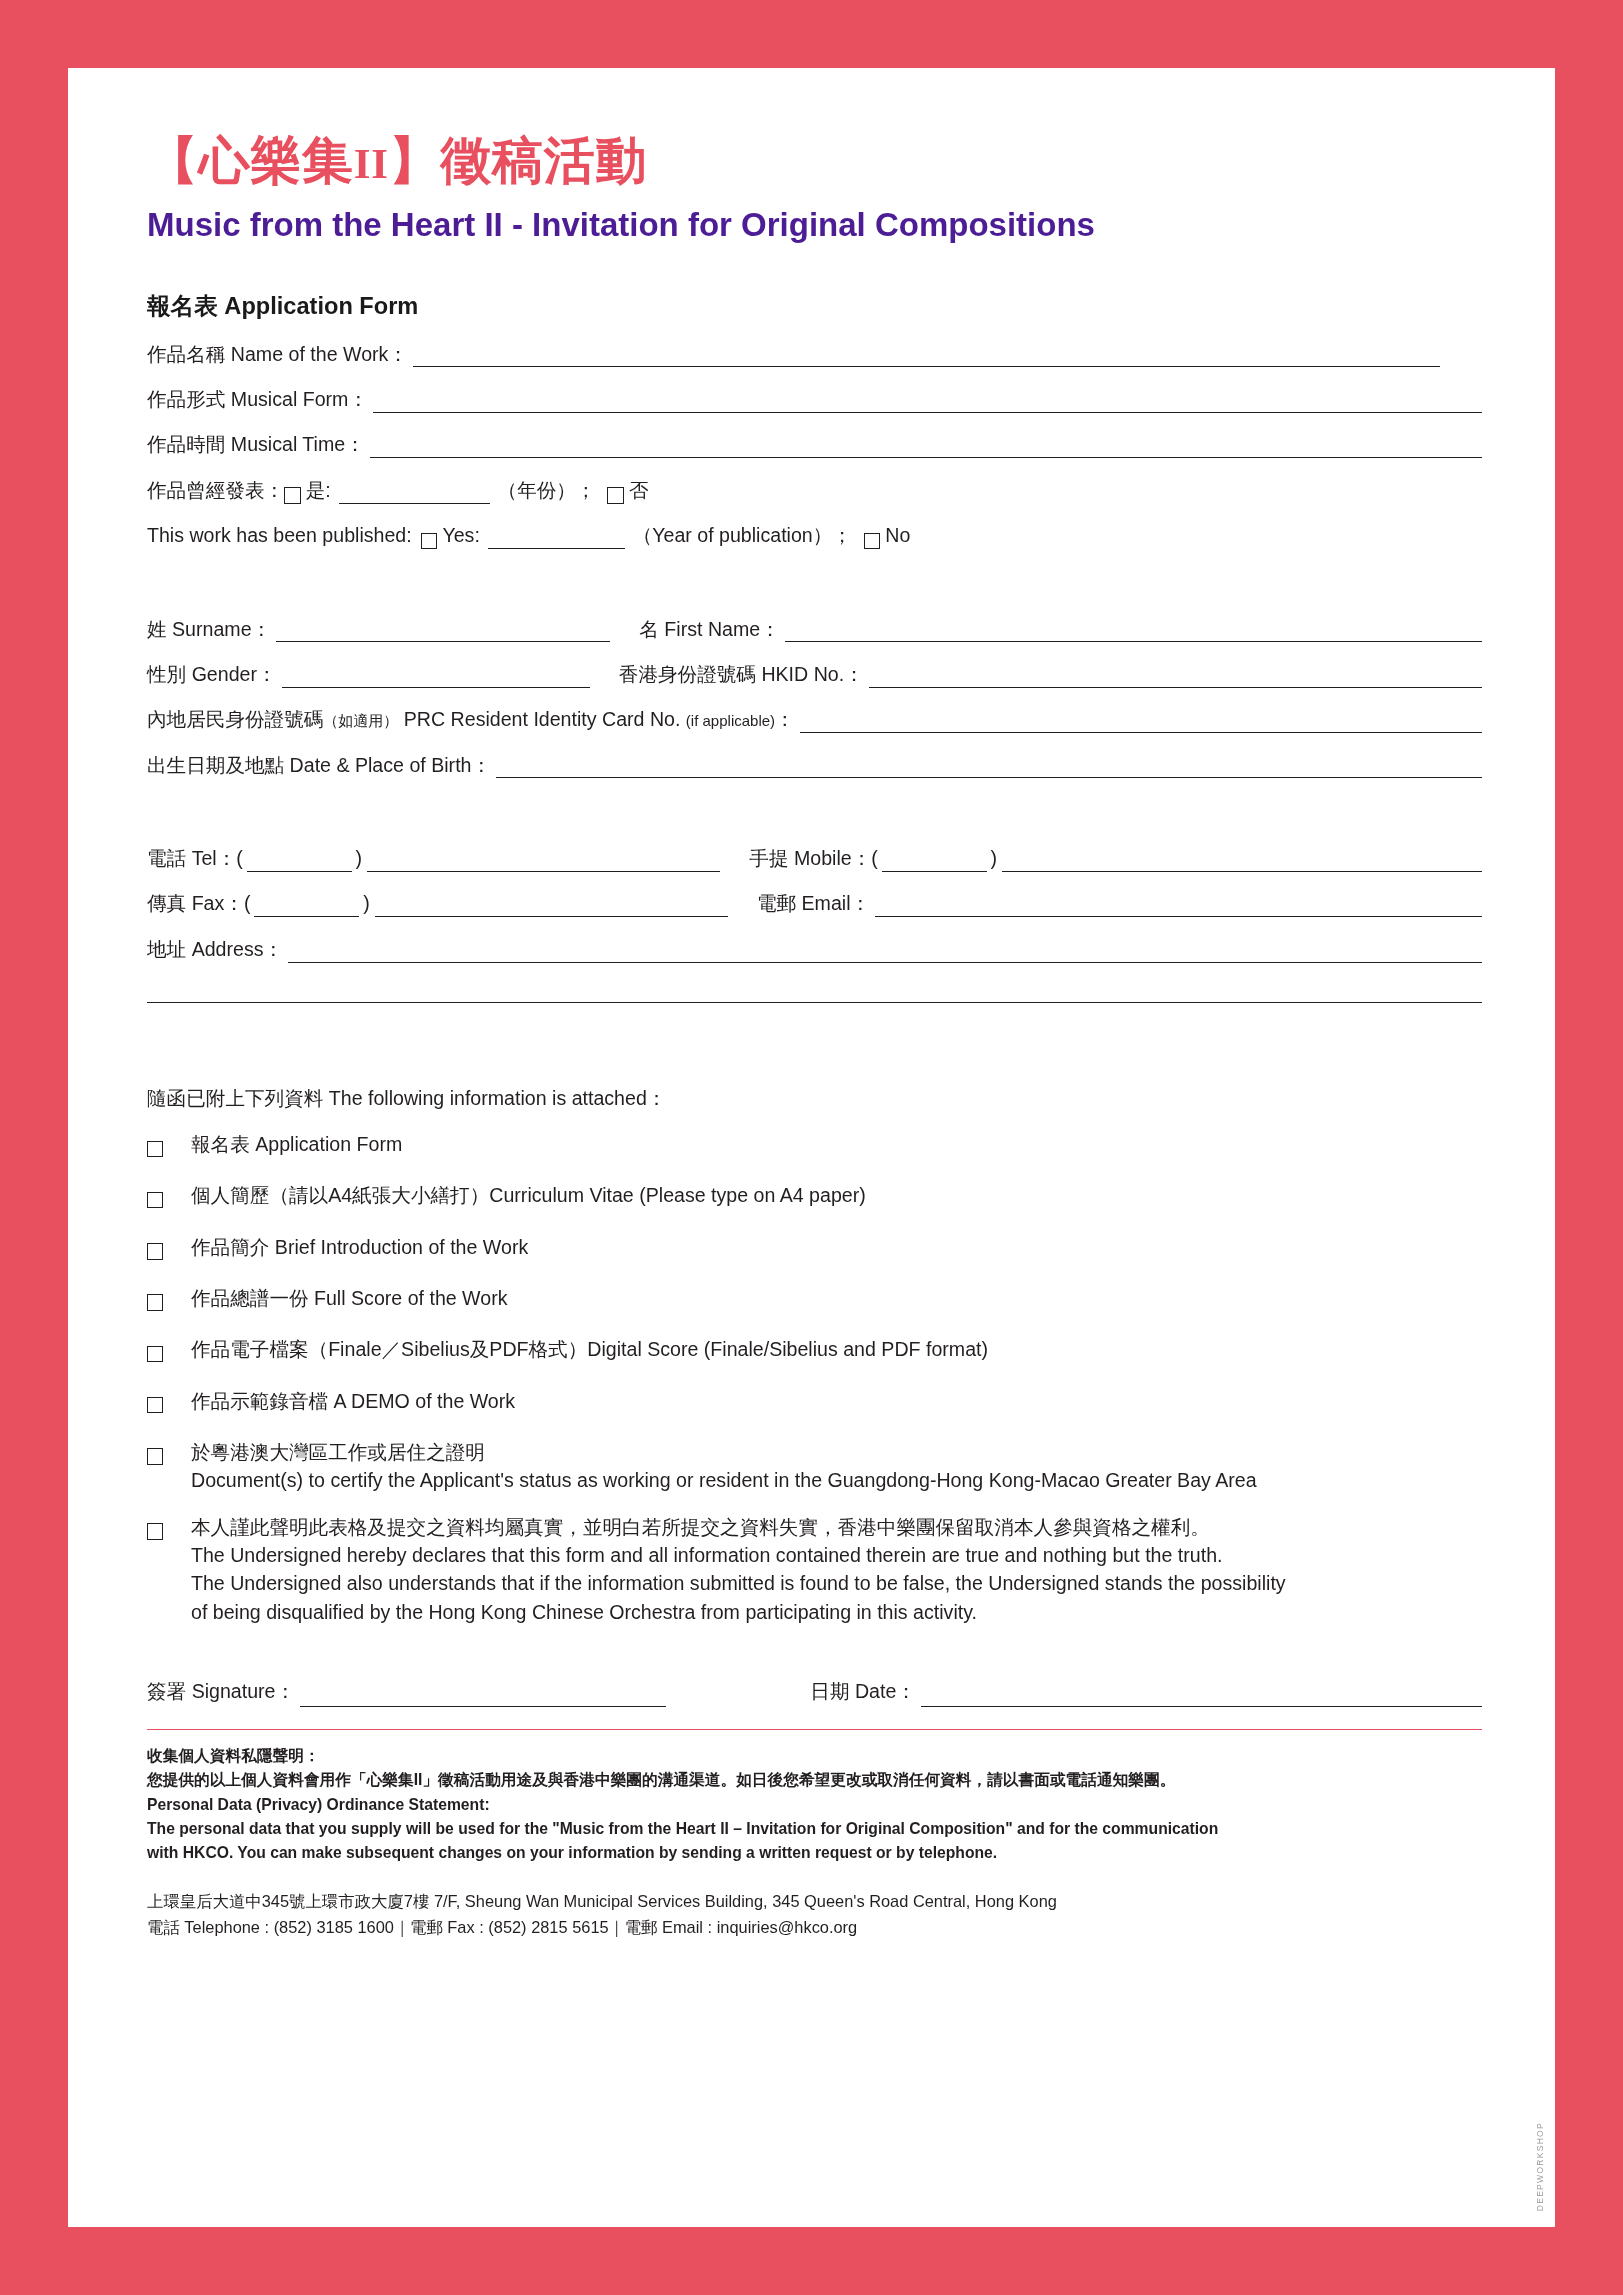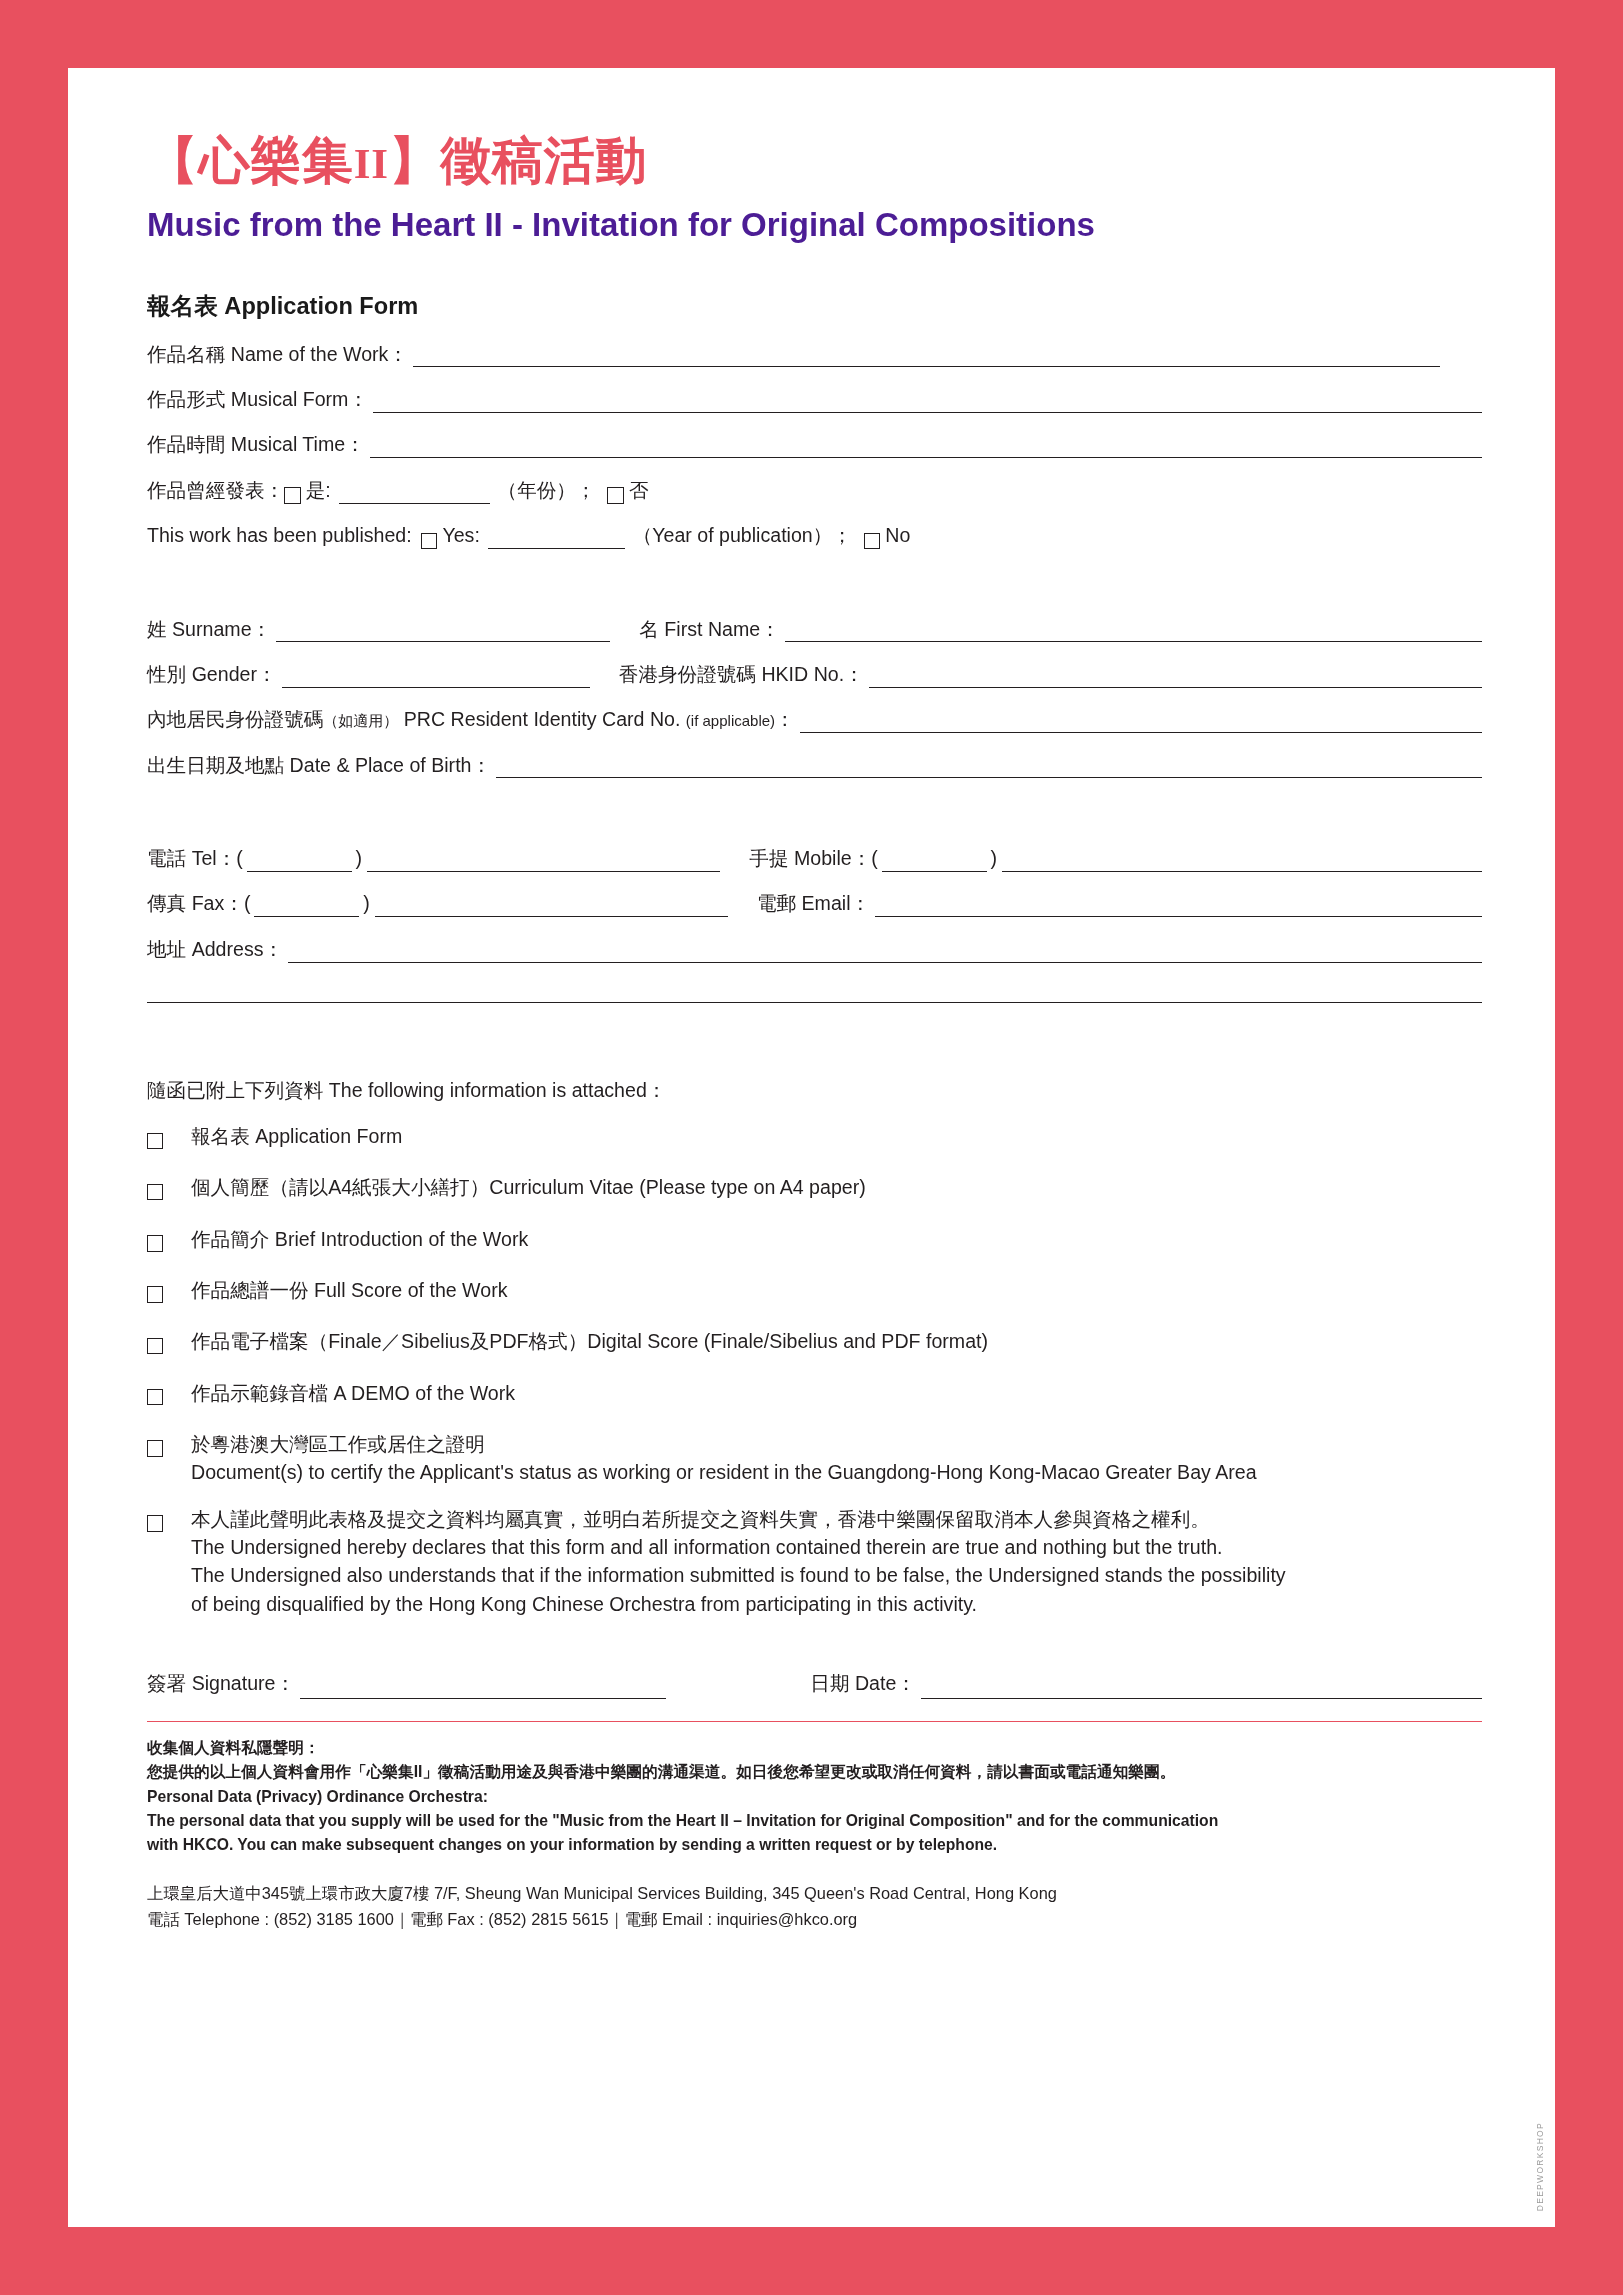--- a/index.html
+++ b/index.html
@@ -96,21 +96,21 @@
     height: 17px;
     vertical-align: -2.6px;
   }
 
   .spacer-lg { height: 48px; }
 
   
   .attach-head {
     font-size: 19.6px;
     color: #231f20;
-    margin-top: 4px;
+    margin-top: 12px;
   }
   .attach-item {
     display: flex;
     align-items: flex-start;
     font-size: 19.6px;
     color: #231f20;
     margin-top: 18.3px;
     line-height: 1.45;
   }
   .attach-item .cbwrap {
@@ -325,21 +325,21 @@
       <span style="width:144px;flex:0 0 auto;"></span>
       <span class="lbl">日期 Date：</span>
       <span class="line"></span>
     </div>
 
     <hr class="hr">
 
     <div class="privacy">
       <div>收集個人資料私隱聲明：</div>
       <div>您提供的以上個人資料會用作「心樂集II」徵稿活動用途及與香港中樂團的溝通渠道。如日後您希望更改或取消任何資料，請以書面或電話通知樂團。</div>
-      <div>Personal Data (Privacy) Ordinance Orchestra:</div>
+      <div>Personal Data (Privacy) Ordinance Statement:</div>
       <div>The personal data that you supply will be used for the "Music from the Heart II – Invitation for Original Composition" and for the communication</div>
       <div>with HKCO. You can make subsequent changes on your information by sending a written request or by telephone.</div>
     </div>
 
     <div class="addr">
       <div>上環皇后大道中345號上環市政大廈7樓 7/F, Sheung Wan Municipal Services Building, 345 Queen's Road Central, Hong Kong</div>
       <div>電話 Telephone : (852) 3185 1600｜電郵 Fax : (852) 2815 5615｜電郵 Email : inquiries@hkco.org</div>
     </div>
 
   </div>

